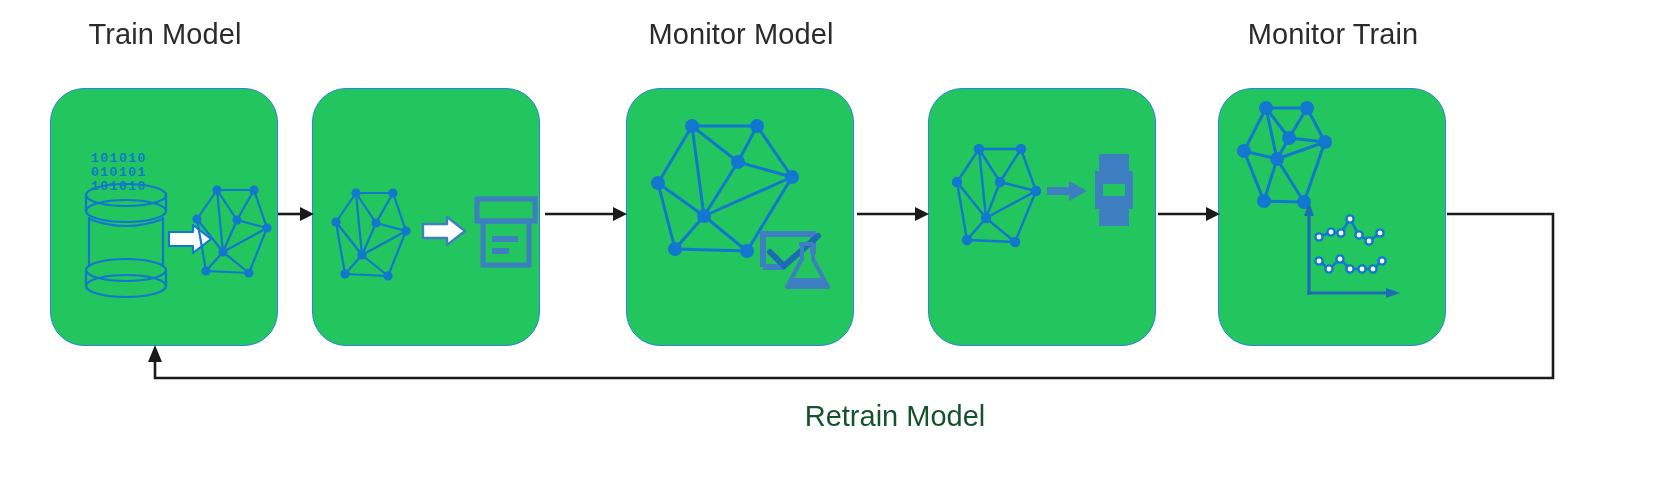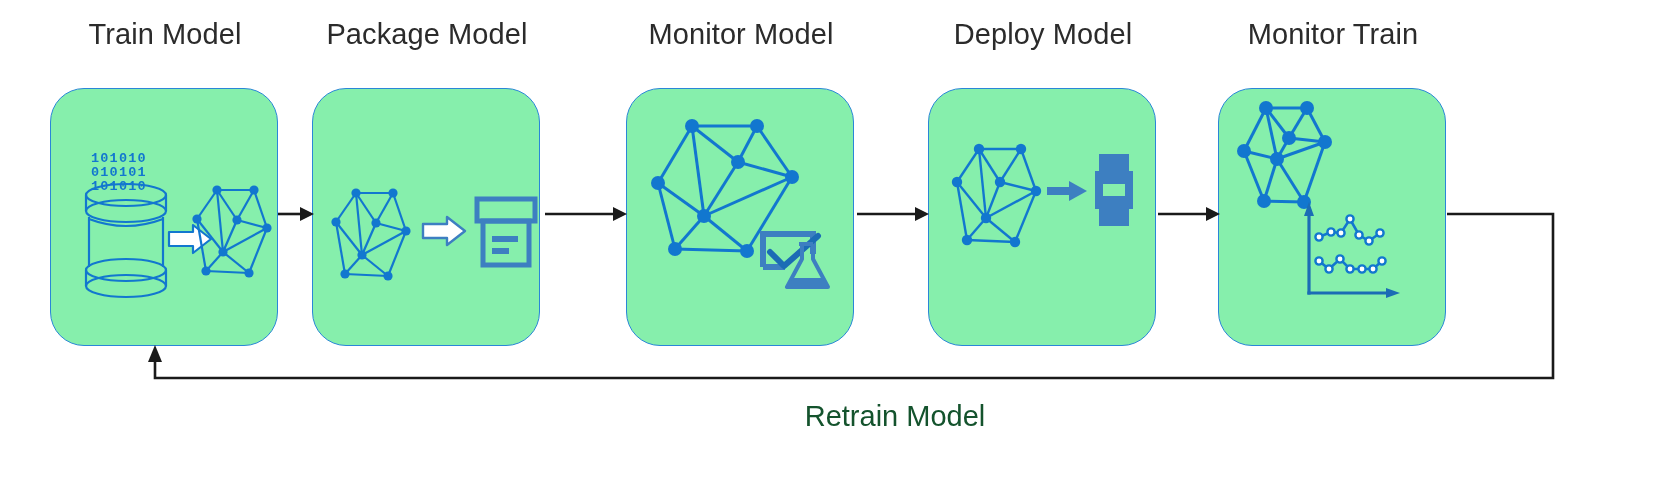--- a/index.html
+++ b/index.html
@@ -21,21 +21,21 @@
     white-space:nowrap;
     top:18px;
   }
   .card{
     position:absolute;
     top:88px;
     width:228px;
     height:258px;
     border:1.6px solid #2a86d8;
     border-radius:34px;
-    background:#86efac;
+    background:#22c55e;
     box-sizing:border-box;
   }
   .icon-holder{position:absolute;left:0;top:0;width:100%;height:100%;}
   .icon-holder svg{position:absolute;left:0;top:0;}
   .flow-arrow{position:absolute;}
   .loop-label{
     position:absolute;
     width:100%;
     text-align:center;
     top:400px;
@@ -44,23 +44,21 @@
     color:#14532d;
   }
   svg{display:block;overflow:visible;}
 </style>
 </head>
 <body>
 
 <div id="stage">
 
   <div class="card-title" style="left:50px;width:230px;">Train Model</div>
-  <div class="card-title" style="left:312px;width:230px;">Package Model</div>
   <div class="card-title" style="left:626px;width:230px;">Monitor Model</div>
-  <div class="card-title" style="left:928px;width:230px;">Deploy Model</div>
   <div class="card-title" style="left:1218px;width:230px;">Monitor Train</div>
 
   <div class="card" style="left:50px;">
     <div class="icon-holder">
       <svg width="228" height="258" viewBox="0 0 228 258">
 
         <g fill="#1277cf" font-family="Liberation Mono, monospace" font-size="13.5" font-weight="bold" letter-spacing="1.2">
           <text x="40" y="73">101010</text>
           <text x="40" y="87">010101</text>
           <text x="40" y="101">101010</text>

